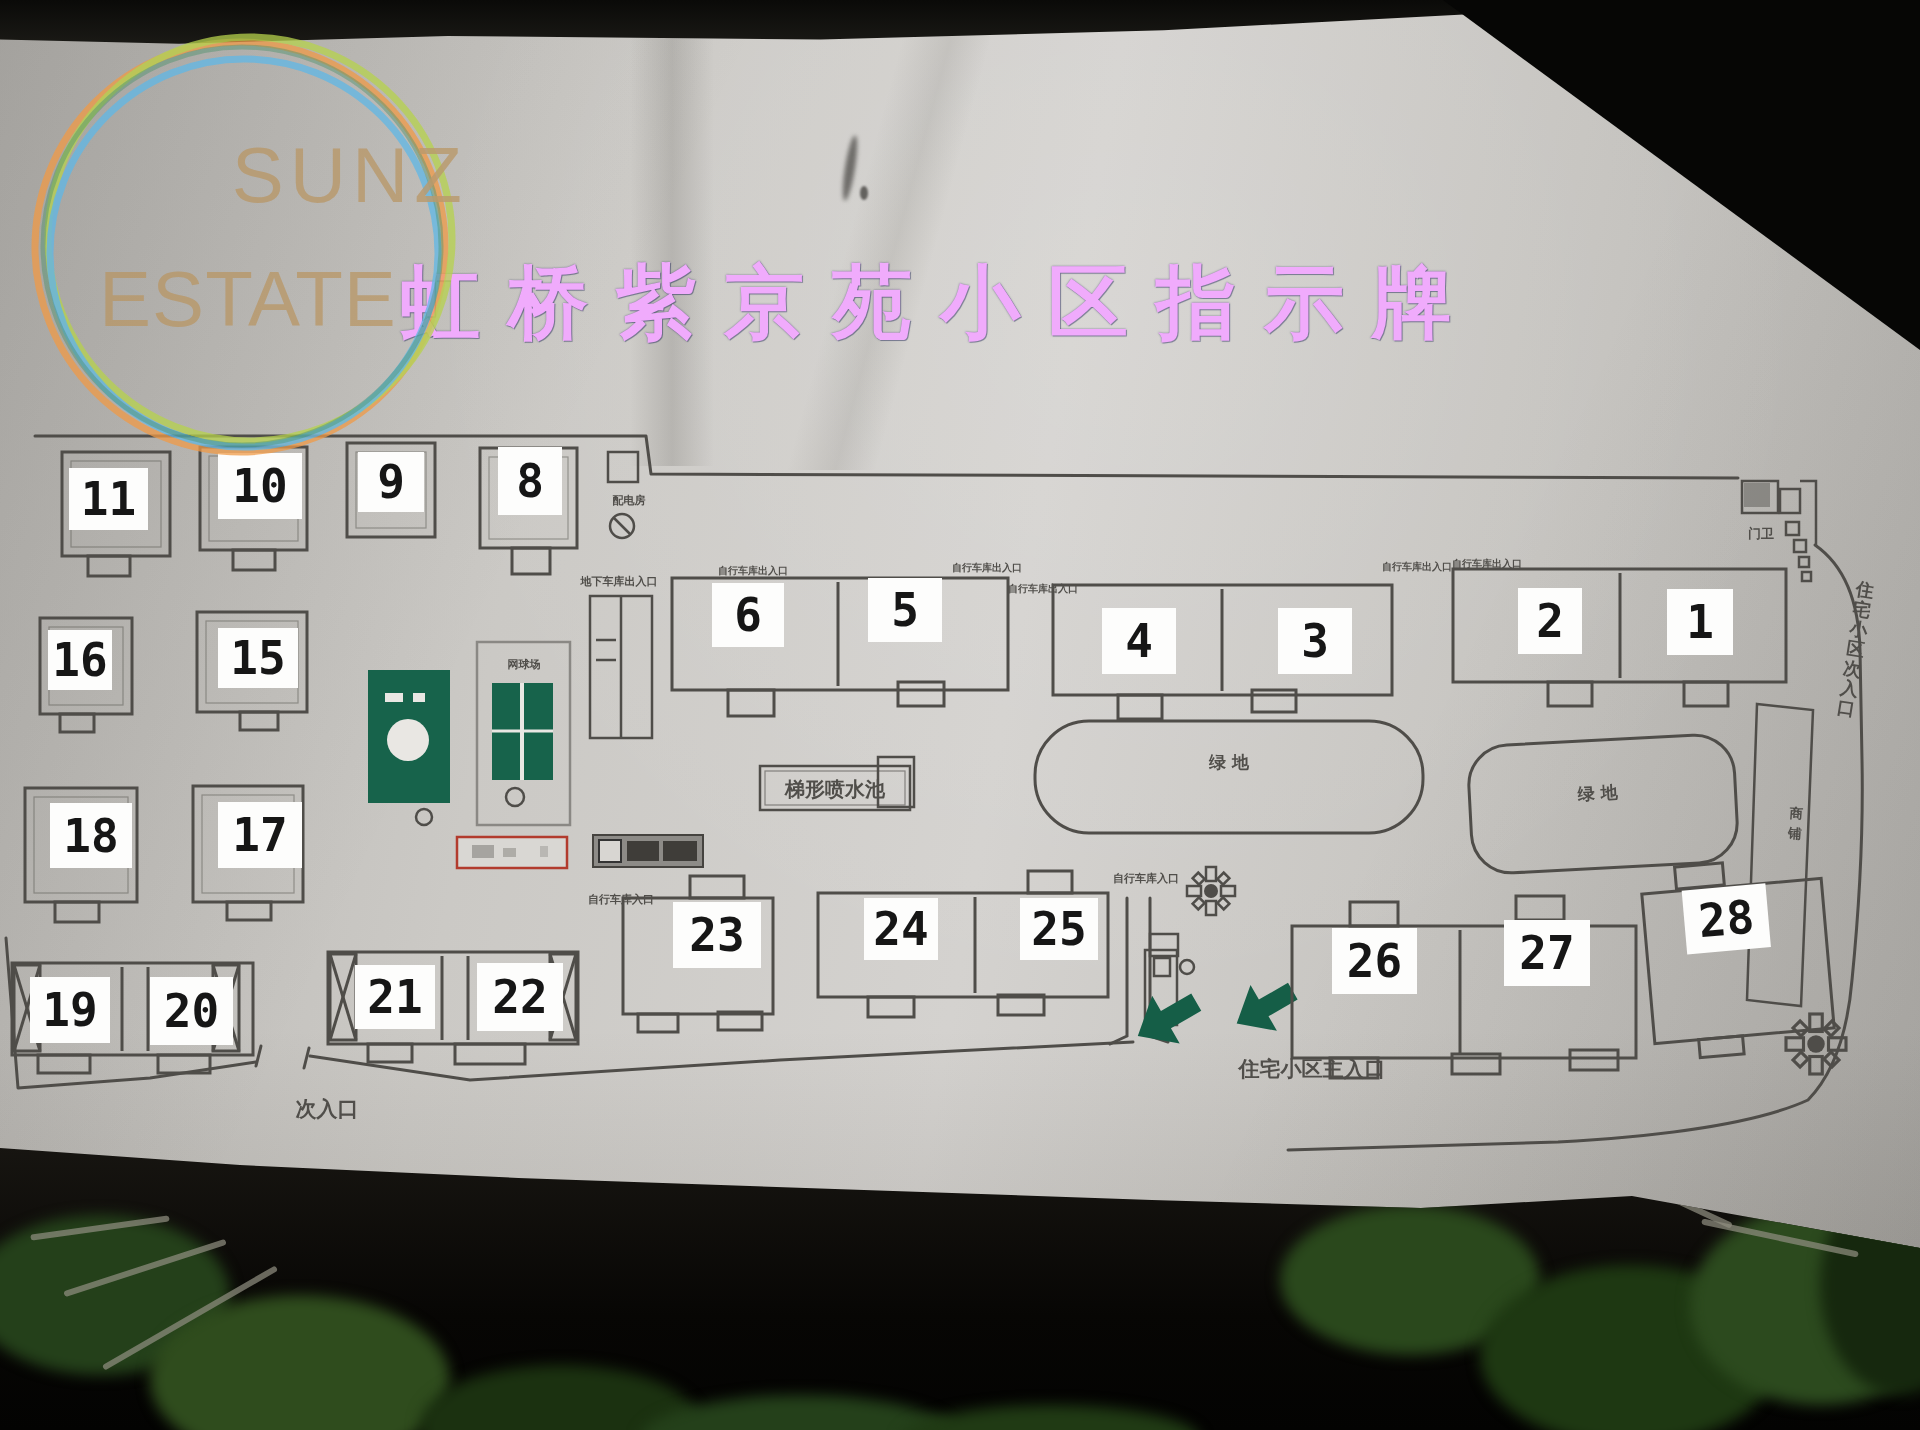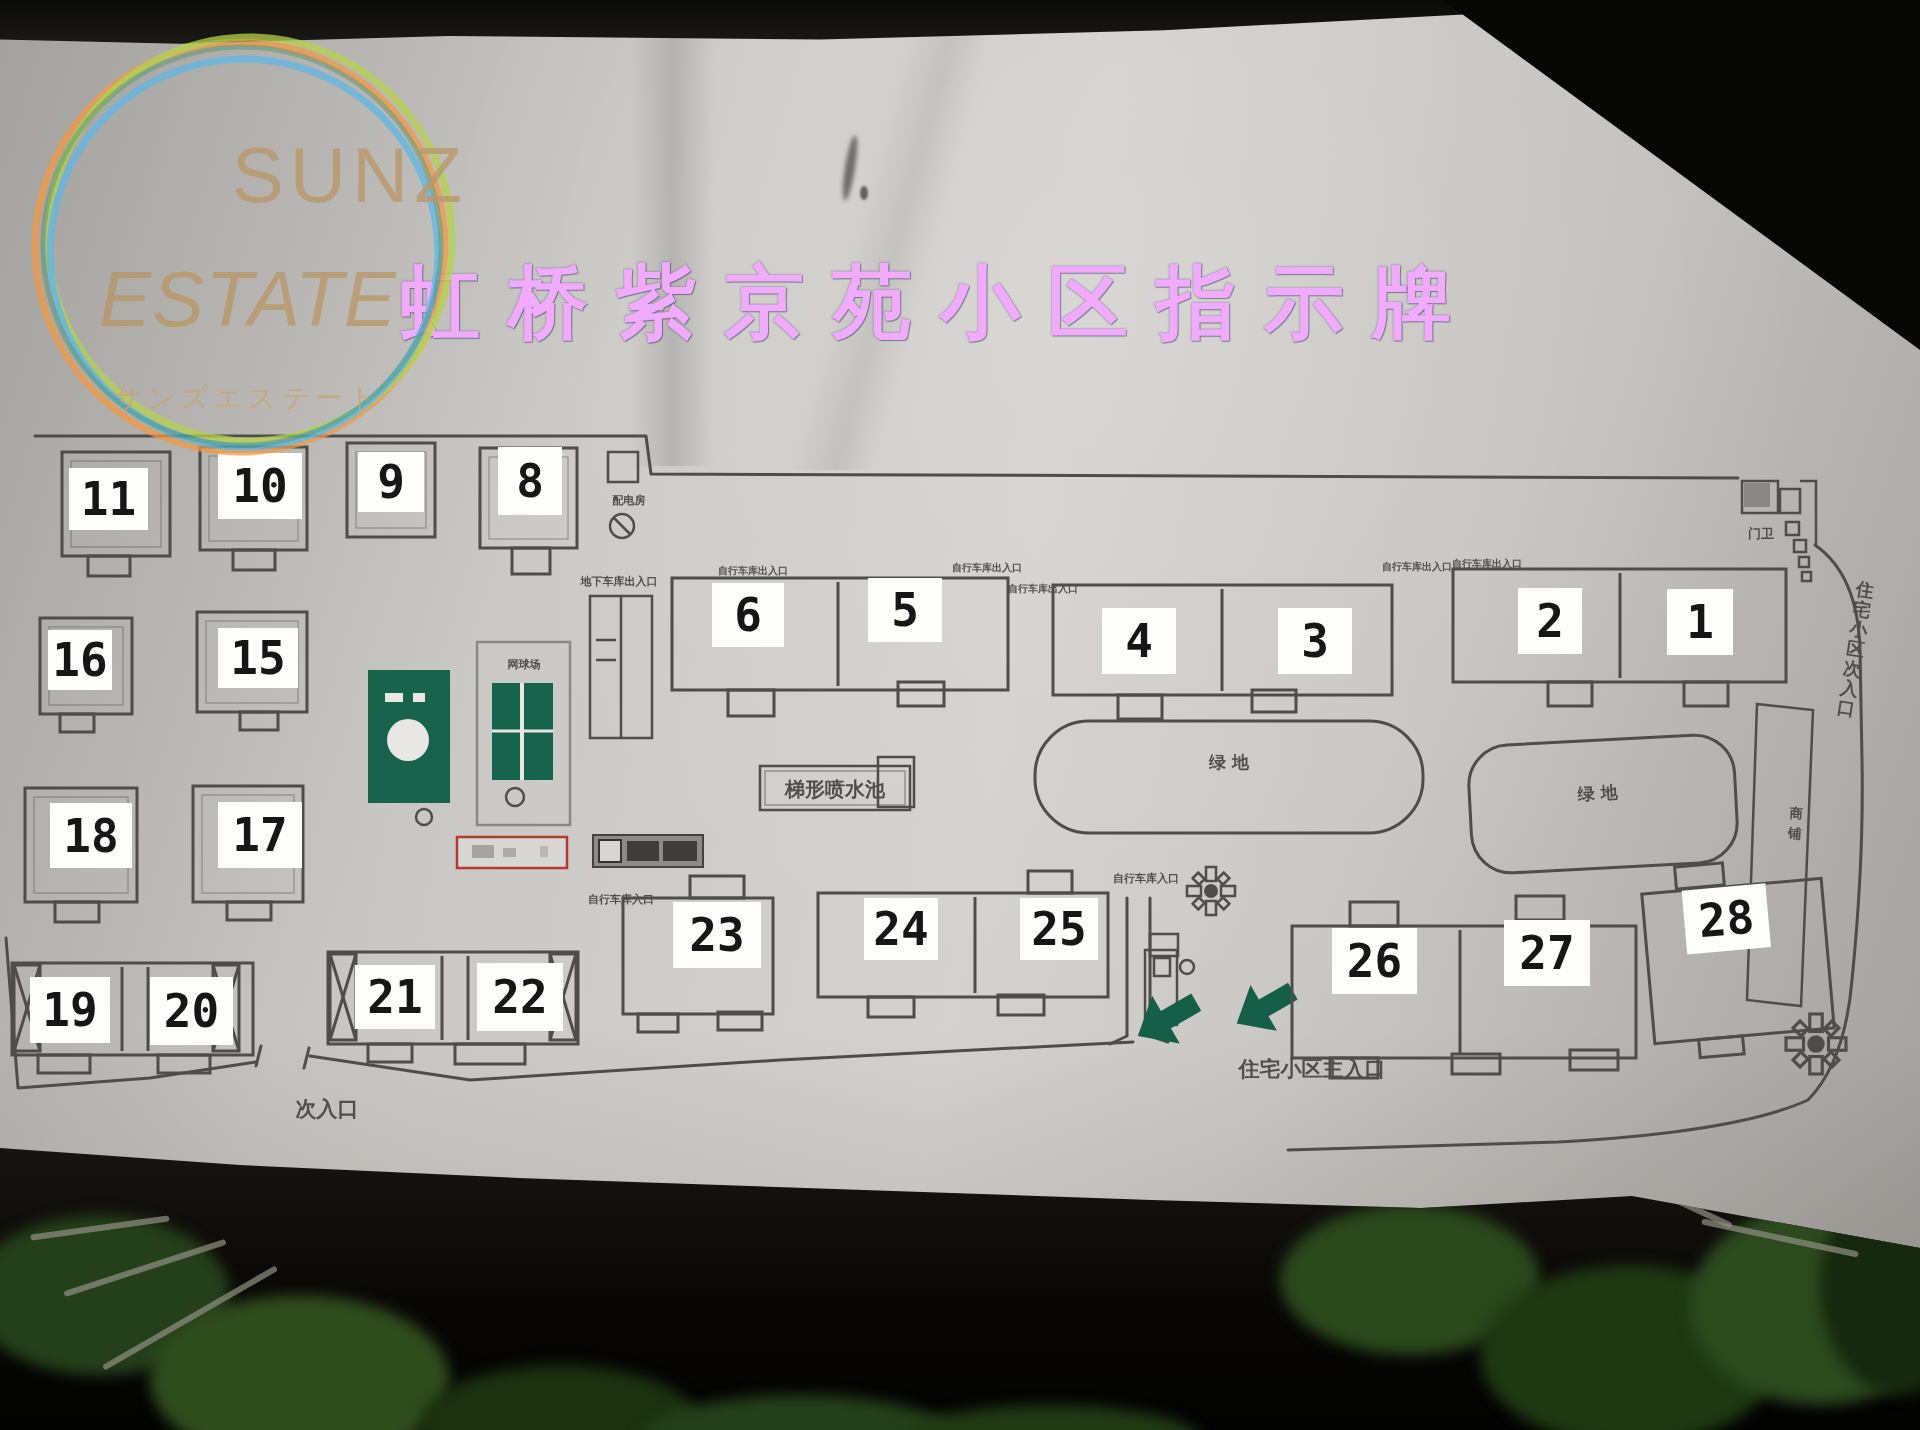--- a/index.html
+++ b/index.html
@@ -34,21 +34,21 @@
   
   .title{position:absolute;left:400px;top:250px;z-index:12;
         font-size:80px;font-weight:700;letter-spacing:28px;color:#f0abfc;white-space:nowrap;
         text-shadow:0 0 2px rgba(18,28,72,.55),1px 1px 0 rgba(20,30,80,.35);
         font-family:"DejaVu Sans",sans-serif;}
   
   .logo{position:absolute;left:28px;top:22px;width:440px;height:460px;z-index:40;opacity:.88;}
   .logo .wm{position:absolute;width:100%;text-align:center;color:#b99562;
         font-family:"Liberation Sans","DejaVu Sans",sans-serif;}
   .logo .l1{top:108px;font-size:78px;letter-spacing:6px;opacity:.82;text-align:right;}
-  .logo .l2{top:232px;font-size:78px;letter-spacing:1px;opacity:.82;font-style:italic;}
+  .logo .l2{top:232px;font-size:78px;letter-spacing:1px;opacity:.82;}
   .logo .l3{top:358px;font-size:27px;letter-spacing:6px;color:#c8a26e;opacity:.78;}
   
   svg.map{position:absolute;left:0;top:0;width:1920px;height:1430px;z-index:8;}
   .bld{fill:none;stroke:#4f4d49;stroke-width:3;}
   .bld-in{fill:none;stroke:#4f4d49;stroke-width:1.2;opacity:.45;}
   .numbox{fill:#fdfdfc;}
   .numtext{fill:#161616;font:700 46px "DejaVu Sans Mono",monospace;text-anchor:middle;}
   .tinytext{fill:#504e4a;text-anchor:middle;font-family:"DejaVu Sans",sans-serif;font-weight:600;}
   .road{fill:none;stroke:#4f4d49;stroke-width:3;stroke-linejoin:round;stroke-linecap:round;}
   .structure{fill:none;stroke:#4f4d49;stroke-width:2.5;}
@@ -437,15 +437,14 @@
 
   <div class="logo">
     <svg width="440" height="460" viewBox="0 0 440 460">
       <circle cx="212" cy="225" r="205" fill="none" stroke="#f09a46" stroke-width="7" opacity=".85"></circle>
       <circle cx="222" cy="217" r="202" fill="none" stroke="#b6d24c" stroke-width="7" opacity=".85"></circle>
       <circle cx="216" cy="231" r="194" fill="none" stroke="#5fb7e6" stroke-width="7" opacity=".85"></circle>
       <circle cx="214" cy="224" r="199" fill="none" stroke="#3f8f63" stroke-width="5" opacity=".45"></circle>
     </svg>
     <div class="wm l1">SUNZ</div>
     <div class="wm l2">ESTATE</div>
-    <div class="wm l3">サンズエステート</div>
   </div>
 </div>
 
 </body></html>

